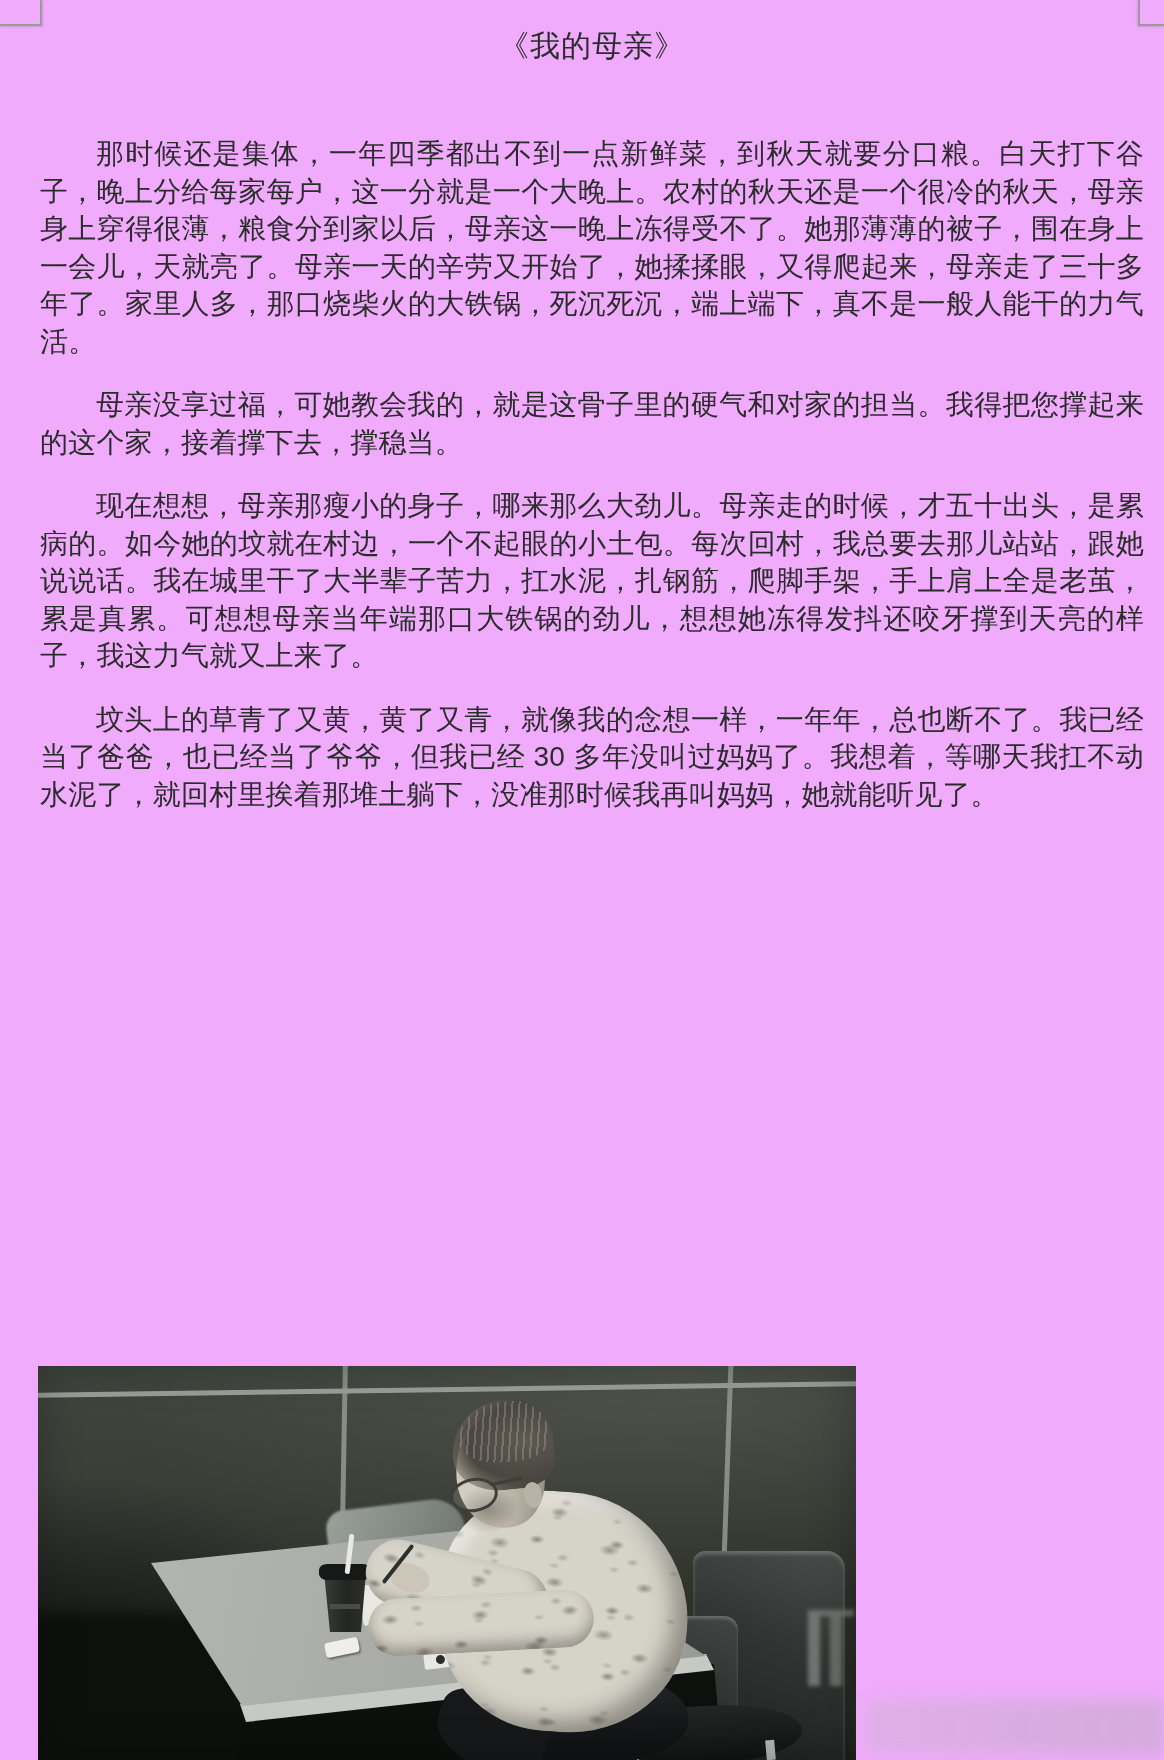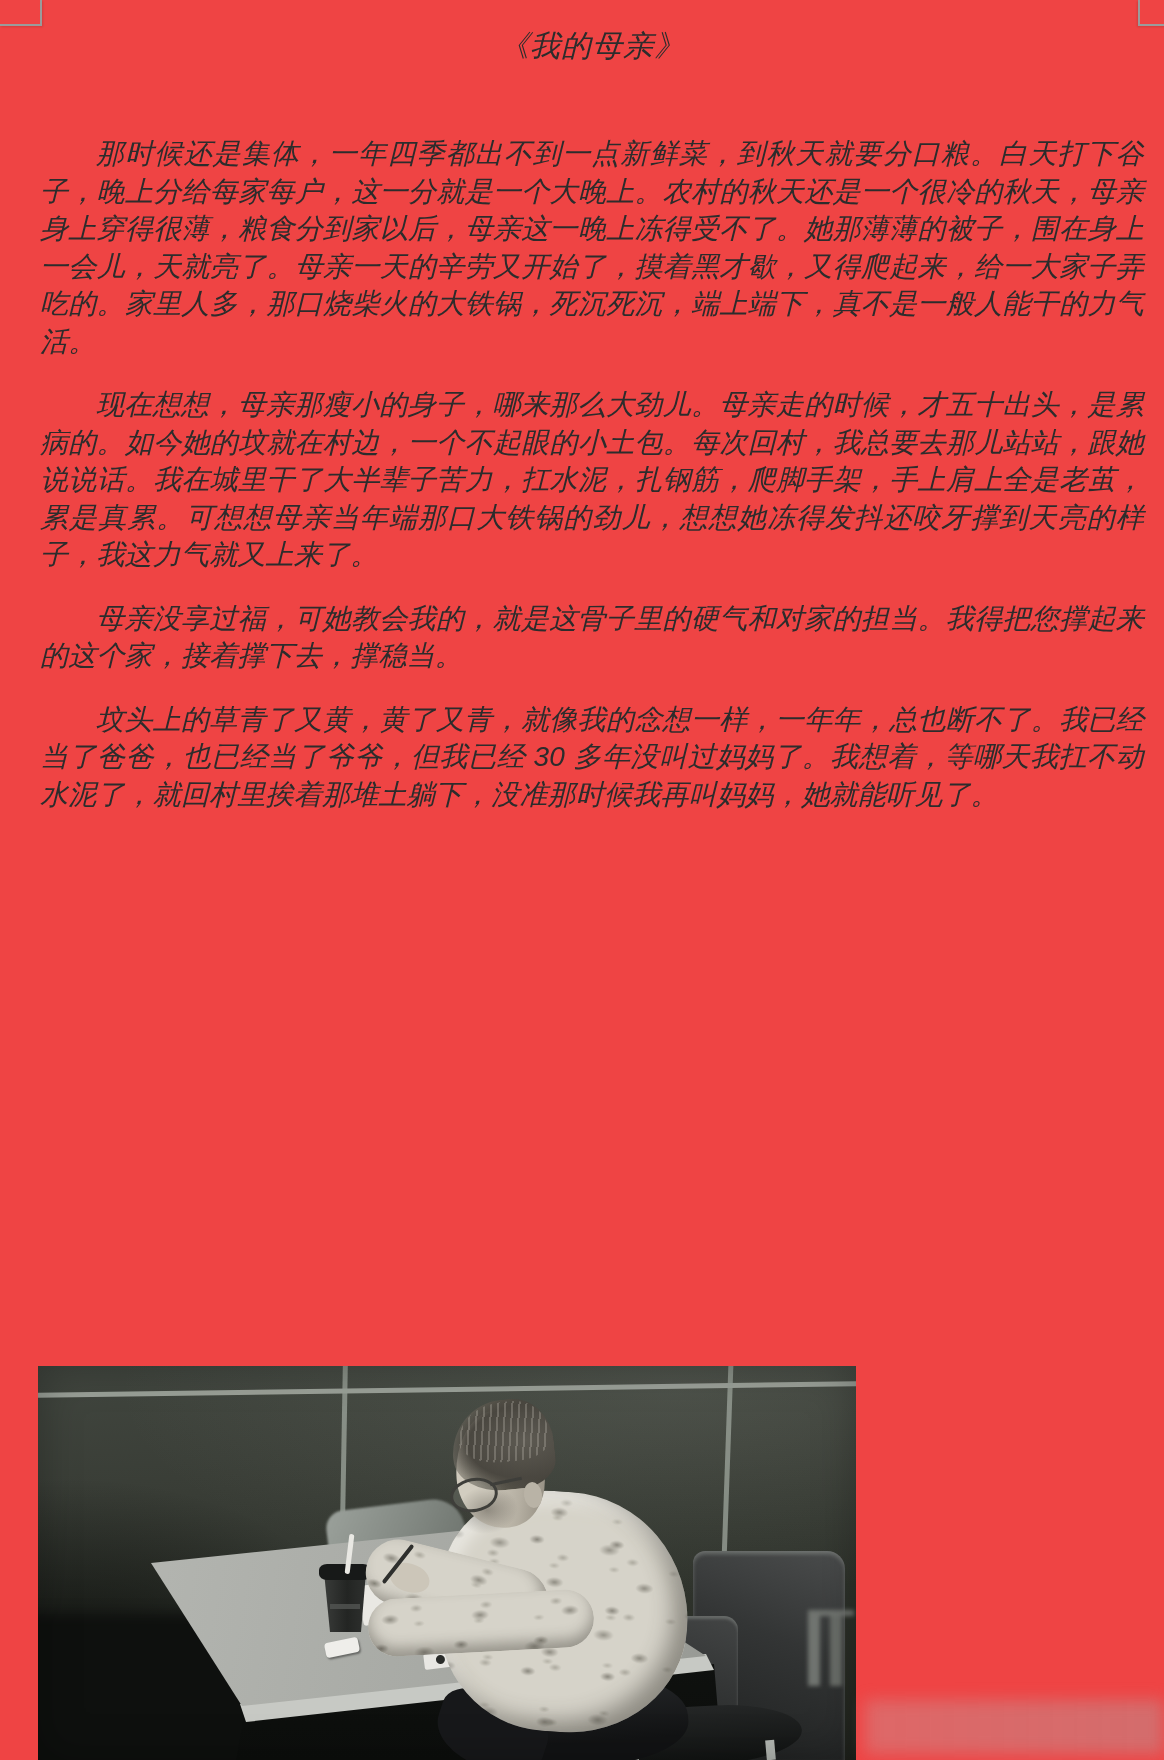--- a/index.html
+++ b/index.html
@@ -1,24 +1,23 @@
 <!DOCTYPE html>
 <html lang="zh"><head>
 <meta charset="utf-8">
 <title>《我的母亲》</title>
 <style>
   html,body{margin:0;padding:0;background:#ffffff;}
   .page{
     position:relative;
     width:1164px;height:1760px;
-    background:#ef4444;
+    background:#f0abfc;
     overflow:hidden;
     font-family:"Liberation Sans","DejaVu Sans",sans-serif;
     color:#2e2e2e;
-    font-style:italic;
   }
   
   .corner{position:absolute;top:0;width:40px;height:24px;}
   .corner-left{left:0;border-right:2px solid #9b9b9b;border-bottom:2px solid #9b9b9b;box-shadow:1px 1px 2px rgba(0,0,0,.12);}
   .corner-right{left:1138px;width:26px;border-left:2px solid #9b9b9b;border-bottom:2px solid #9b9b9b;box-shadow:-1px 1px 2px rgba(0,0,0,.12);}
 
   .content{position:absolute;left:40px;top:26px;width:1104px;}
   .title{
     margin:0 0 68px 0;
     font-size:30px;font-weight:400;
@@ -96,23 +95,23 @@
 </head>
 <body>
 
 <div class="page">
 
   <div class="corner corner-left"></div>
   <div class="corner corner-right"></div>
 
   <div class="content">
     <h1 class="title">《我的母亲》</h1>
-    <p>那时候还是集体，一年四季都出不到一点新鲜菜，到秋天就要分口粮。白天打下谷子，晚上分给每家每户，这一分就是一个大晚上。农村的秋天还是一个很冷的秋天，母亲身上穿得很薄，粮食分到家以后，母亲这一晚上冻得受不了。她那薄薄的被子，围在身上一会儿，天就亮了。母亲一天的辛劳又开始了，摸着黑才歇，又得爬起来，给一大家子弄吃的。家里人多，那口烧柴火的大铁锅，死沉死沉，端上端下，真不是一般人能干的力气活。</p>
+    <p>那时候还是集体，一年四季都出不到一点新鲜菜，到秋天就要分口粮。白天打下谷子，晚上分给每家每户，这一分就是一个大晚上。农村的秋天还是一个很冷的秋天，母亲身上穿得很薄，粮食分到家以后，母亲这一晚上冻得受不了。她那薄薄的被子，围在身上一会儿，天就亮了。母亲一天的辛劳又开始了，她揉揉眼，又得爬起来，母亲走了三十多年了。家里人多，那口烧柴火的大铁锅，死沉死沉，端上端下，真不是一般人能干的力气活。</p>
+    <p>母亲没享过福，可她教会我的，就是这骨子里的硬气和对家的担当。我得把您撑起来的这个家，接着撑下去，撑稳当。</p>
     <p>现在想想，母亲那瘦小的身子，哪来那么大劲儿。母亲走的时候，才五十出头，是累病的。如今她的坟就在村边，一个不起眼的小土包。每次回村，我总要去那儿站站，跟她说说话。我在城里干了大半辈子苦力，扛水泥，扎钢筋，爬脚手架，手上肩上全是老茧，累是真累。可想想母亲当年端那口大铁锅的劲儿，想想她冻得发抖还咬牙撑到天亮的样子，我这力气就又上来了。</p>
-    <p>母亲没享过福，可她教会我的，就是这骨子里的硬气和对家的担当。我得把您撑起来的这个家，接着撑下去，撑稳当。</p>
     <p>坟头上的草青了又黄，黄了又青，就像我的念想一样，一年年，总也断不了。我已经当了爸爸，也已经当了爷爷，但我已经 30 多年没叫过妈妈了。我想着，等哪天我扛不动水泥了，就回村里挨着那堆土躺下，没准那时候我再叫妈妈，她就能听见了。</p>
   </div>
 
   <figure class="photo" role="img" aria-label="黑白照片：一位戴眼镜、头发花白的老人独自坐在快餐店的灰色桌子旁，俯身握笔在纸上写字，桌上放着带吸管的深色杯子，背后是深色瓷砖墙和黑色皮椅">
     <div class="ph-wall"></div>
     <div class="ph-wall-sheen"></div>
     <div class="ph-grout-h"></div>
     <div class="ph-grout-v1"></div>
     <div class="ph-grout-v2"></div>
     <div class="ph-dark-left"></div>

